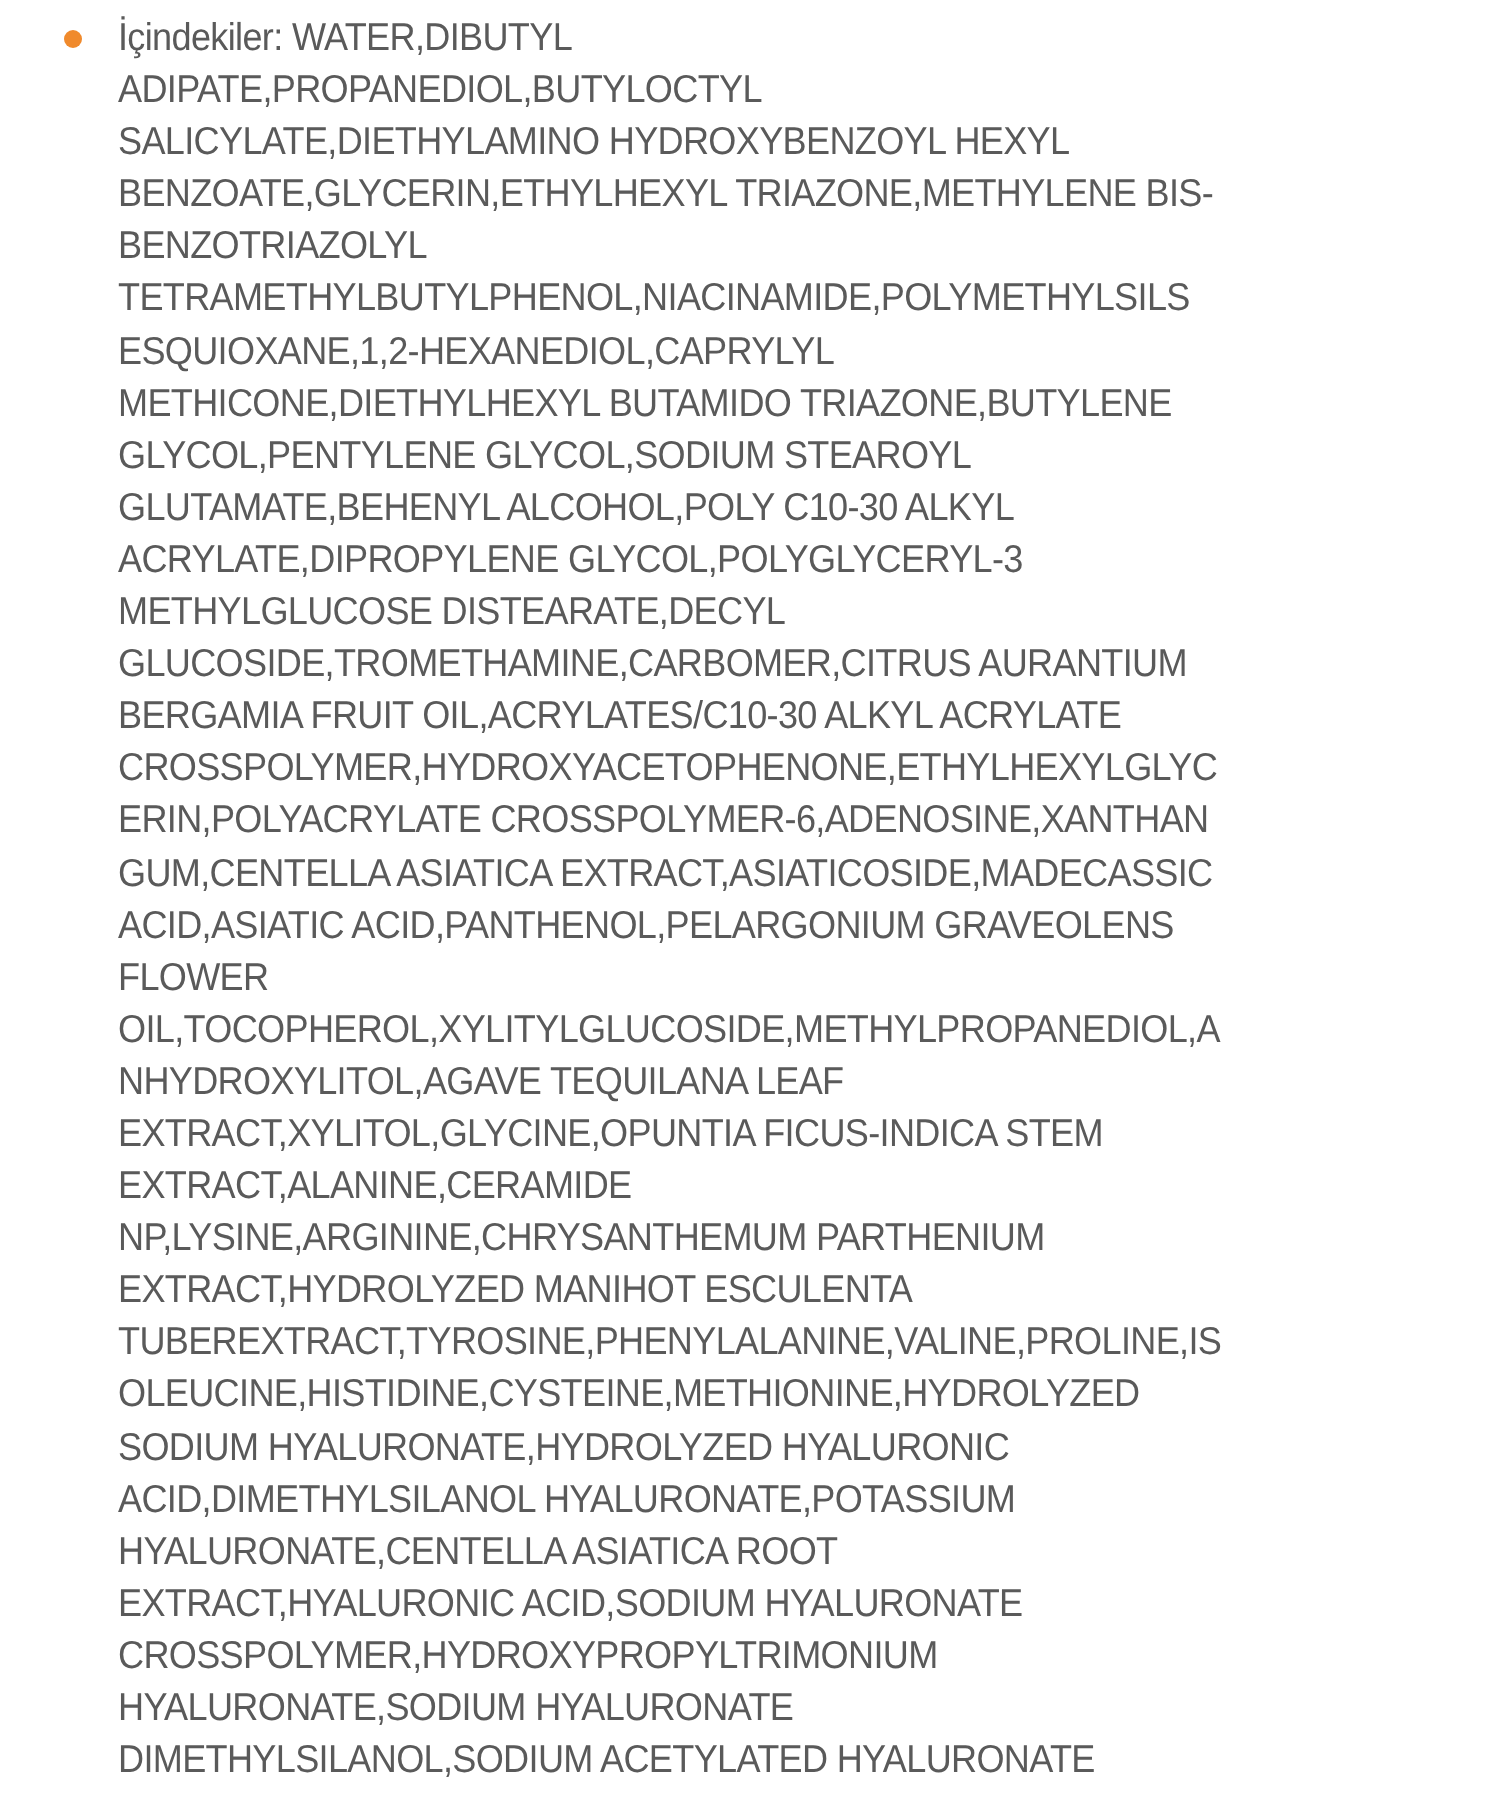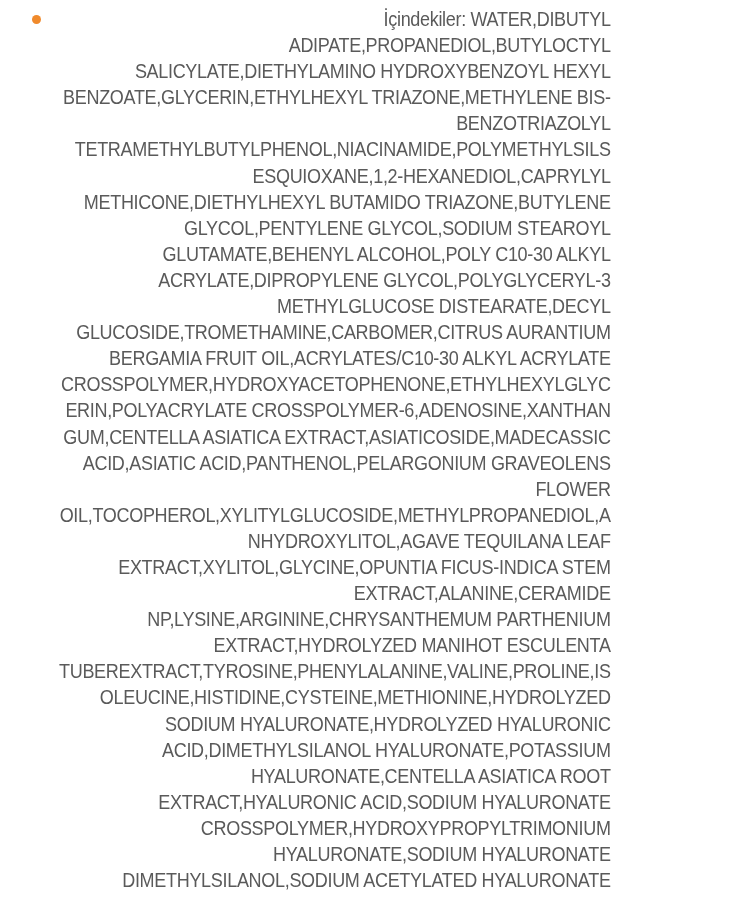--- a/index.html
+++ b/index.html
@@ -30,21 +30,20 @@
     .lines {
       position: absolute;
       left: 59px;
       top: 6px;
       font-family: "Liberation Sans", sans-serif;
       font-size: 19.4px;
       line-height: 26.1px;
       color: #5a5a5a;
       letter-spacing: -0.35px;
       white-space: nowrap;
-      text-align: right;
     }
     .line {
       display: block;
       height: 26.1px;
       transform-origin: left center;
       transform: scaleX(0.93);
     }
   </style>
 </head>
 <body>

